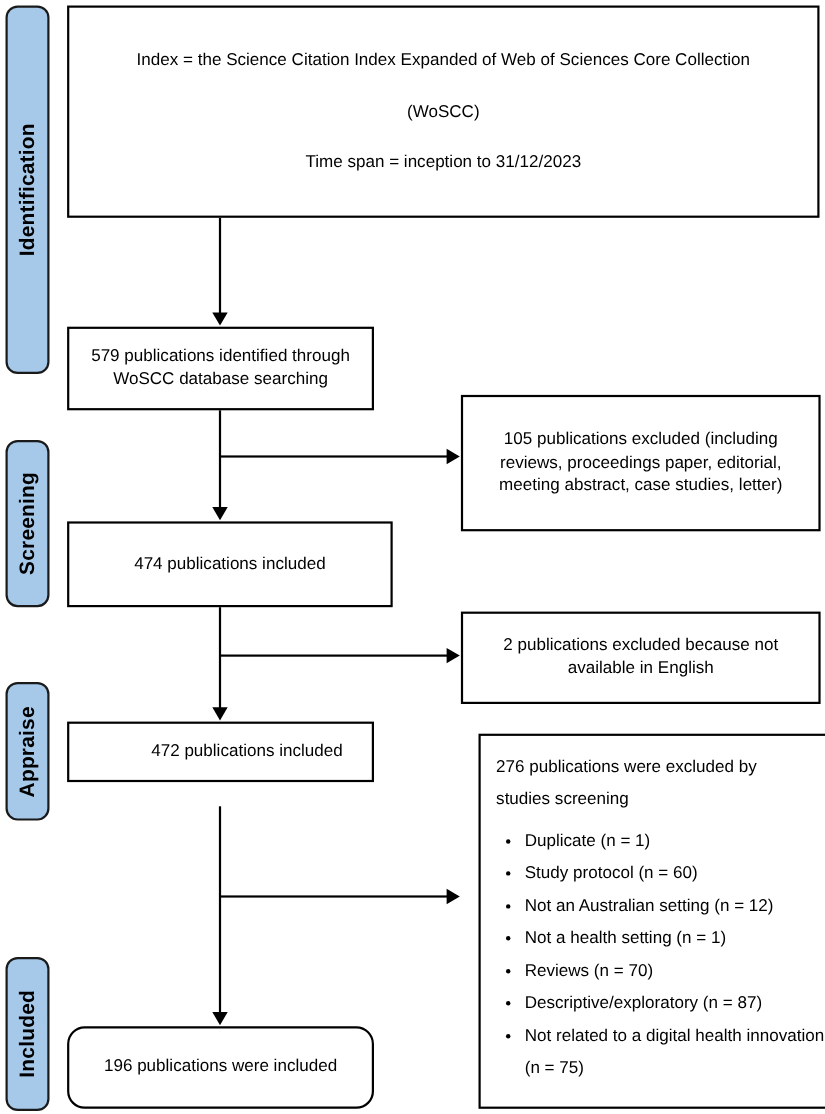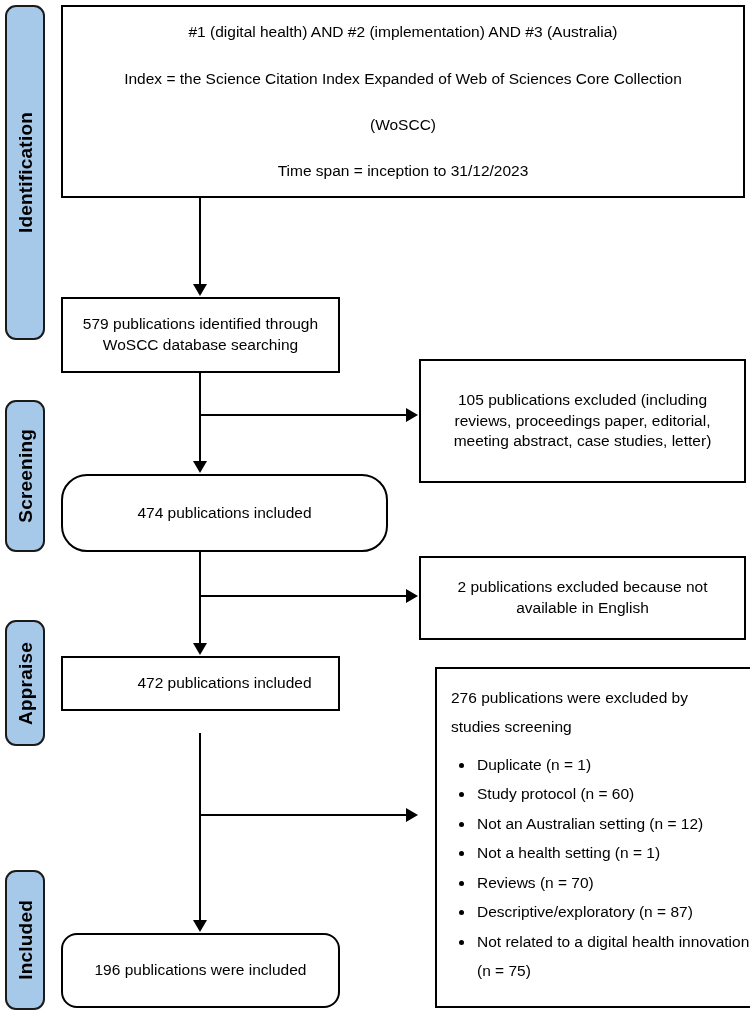--- a/index.html
+++ b/index.html
@@ -139,21 +139,20 @@
   <div class="phase-pill" style="left:5px; top:620px; width:40px; height:126px;">
     <span class="phase-label">Appraise</span>
   </div>
 
   <div class="phase-pill" style="left:5px; top:870px; width:40px; height:140px;">
     <span class="phase-label">Included</span>
   </div>
 
   <div class="flow-box search-box" style="left:61px; top:5px; width:684px; height:193px;">
     <span class="box-text">
-      <span class="search-line">#1 (digital health) AND #2 (implementation) AND #3 (Australia)</span>
       <span class="search-line">Index = the Science Citation Index Expanded of Web of Sciences Core Collection</span>
       <span class="search-line">(WoSCC)</span>
       <span class="search-line">Time span = inception to 31/12/2023</span>
     </span>
   </div>
 
   <div class="v-line" style="left:199px; top:198px; width:2px; height:87px;"></div>
   <div class="arrow-down" style="left:193px; top:284px;"></div>
 
   <div class="flow-box" style="left:61px; top:297px; width:279px; height:76px;">
@@ -163,21 +162,21 @@
   <div class="v-line" style="left:199px; top:373px; width:2px; height:89px;"></div>
   <div class="arrow-down" style="left:193px; top:461px;"></div>
 
   <div class="h-line" style="left:200px; top:414px; width:208px; height:2px;"></div>
   <div class="arrow-right" style="left:406px; top:408px;"></div>
 
   <div class="flow-box" style="left:419px; top:359px; width:327px; height:124px;">
     <span class="box-text">105 publications excluded (including reviews, proceedings paper, editorial, meeting abstract, case studies, letter)</span>
   </div>
 
-  <div class="flow-box" style="left:61px; top:474px; width:327px; height:78px;border-radius:26px;">
+  <div class="flow-box" style="left:61px; top:474px; width:296px; height:78px;">
     <span class="box-text">474 publications included</span>
   </div>
 
   <div class="v-line" style="left:199px; top:552px; width:2px; height:92px;"></div>
   <div class="arrow-down" style="left:193px; top:643px;"></div>
 
   <div class="h-line" style="left:200px; top:595px; width:208px; height:2px;"></div>
   <div class="arrow-right" style="left:406px; top:589px;"></div>
 
   <div class="flow-box" style="left:419px; top:556px; width:327px; height:84px;">

